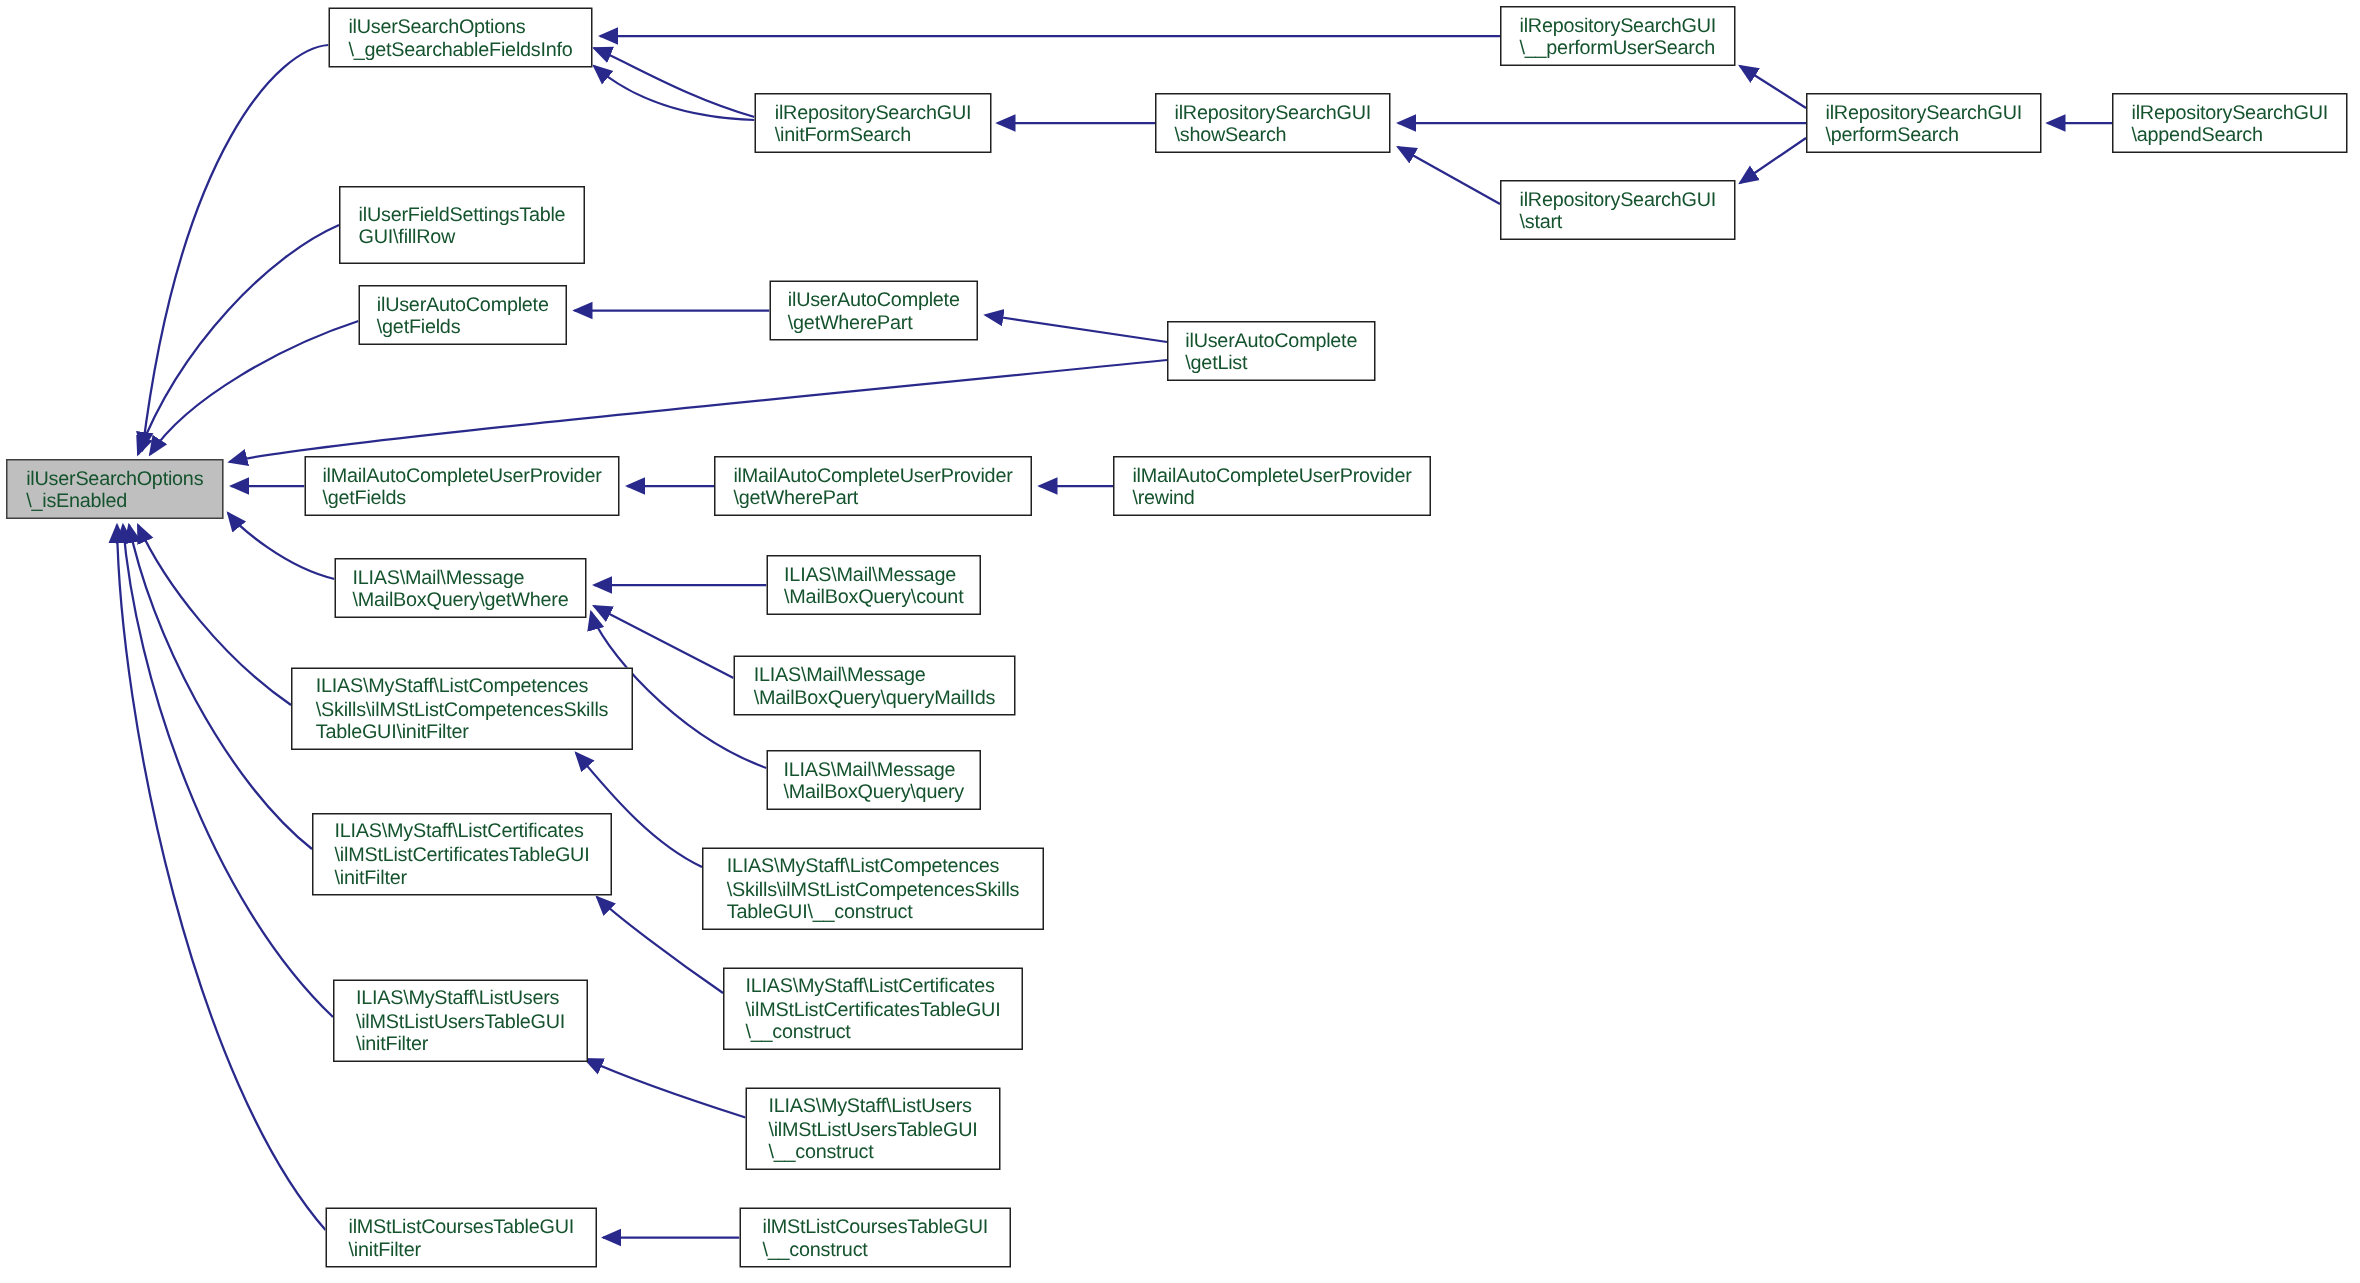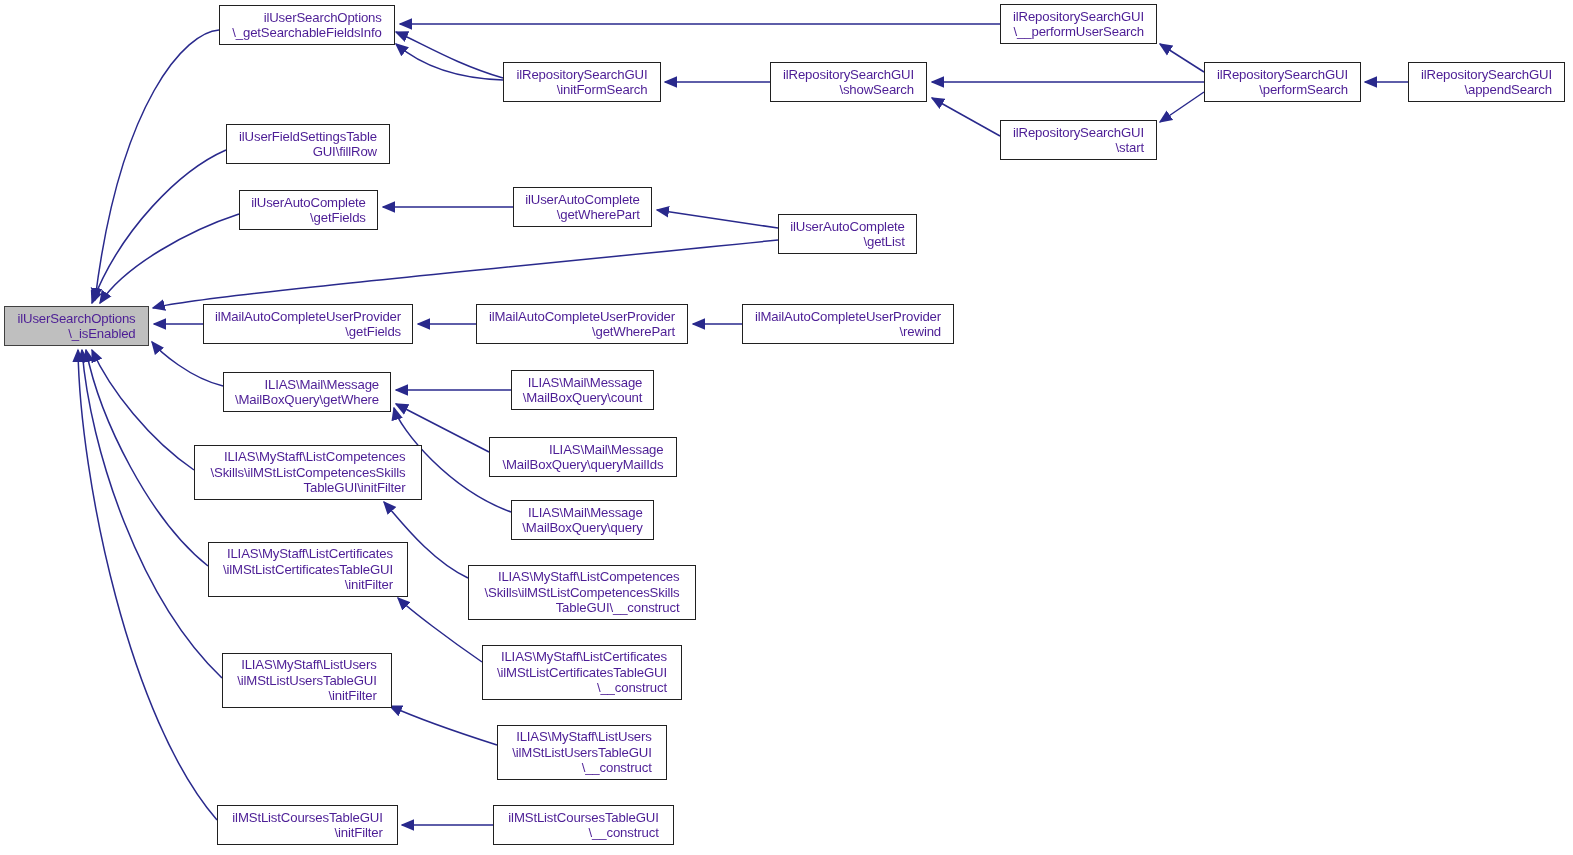--- a/index.html
+++ b/index.html
@@ -14,22 +14,22 @@
   }
   #edges{position:absolute;left:0;top:0;width:1573px;height:855px;}
   .node{
     position:absolute;
     box-sizing:border-box;
     border:1px solid #202020;
     background:#ffffff;
     display:flex;
     align-items:center;
     justify-content:center;
-    text-align:right;
-    color:#4c1d95;
+    text-align:left;
+    color:#14532d;
     font-size:13.2px;
     line-height:15.5px;
     letter-spacing:-0.15px;
     white-space:pre-line;
     padding:0 3px;
     z-index:3;
   }
   .node.root{
     background:#bfbfbf;
     border:1px solid #404040;
@@ -87,21 +87,21 @@
     <div class="node" style="left: 770px; top: 62px; width: 157px; height: 40px;">ilRepositorySearchGUI
 \showSearch</div>
     <div class="node" style="left: 1000px; top: 4px; width: 157px; height: 40px;">ilRepositorySearchGUI
 \__performUserSearch</div>
     <div class="node" style="left: 1000px; top: 120px; width: 157px; height: 40px;">ilRepositorySearchGUI
 \start</div>
     <div class="node" style="left: 1204px; top: 62px; width: 157px; height: 40px;">ilRepositorySearchGUI
 \performSearch</div>
     <div class="node" style="left: 1408px; top: 62px; width: 157px; height: 40px;">ilRepositorySearchGUI
 \appendSearch</div>
-    <div class="node" style="left: 226px; top: 124px; width: 164px; height: 40px;">ilUserFieldSettingsTable
+    <div class="node" style="left: 226px; top: 124px; width: 164px; height: 52px;">ilUserFieldSettingsTable
 GUI\fillRow</div>
     <div class="node" style="left: 239px; top: 190px; width: 139px; height: 40px;">ilUserAutoComplete
 \getFields</div>
     <div class="node" style="left: 513px; top: 187px; width: 139px; height: 40px;">ilUserAutoComplete
 \getWherePart</div>
     <div class="node" style="left: 778px; top: 214px; width: 139px; height: 40px;">ilUserAutoComplete
 \getList</div>
     <div class="node" style="left: 203px; top: 304px; width: 210px; height: 40px;">ilMailAutoCompleteUserProvider
 \getFields</div>
     <div class="node" style="left: 476px; top: 304px; width: 212px; height: 40px;">ilMailAutoCompleteUserProvider

